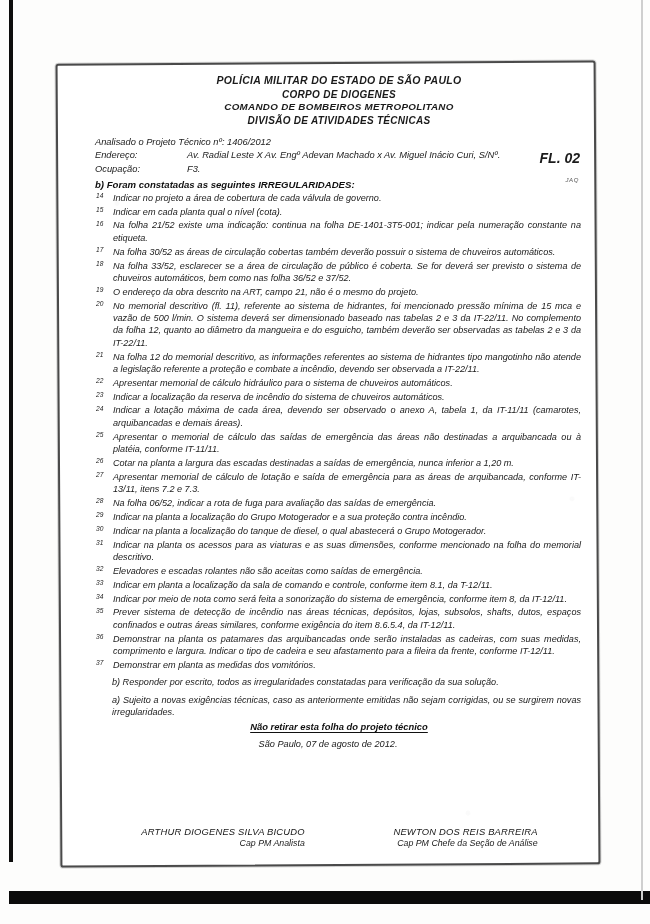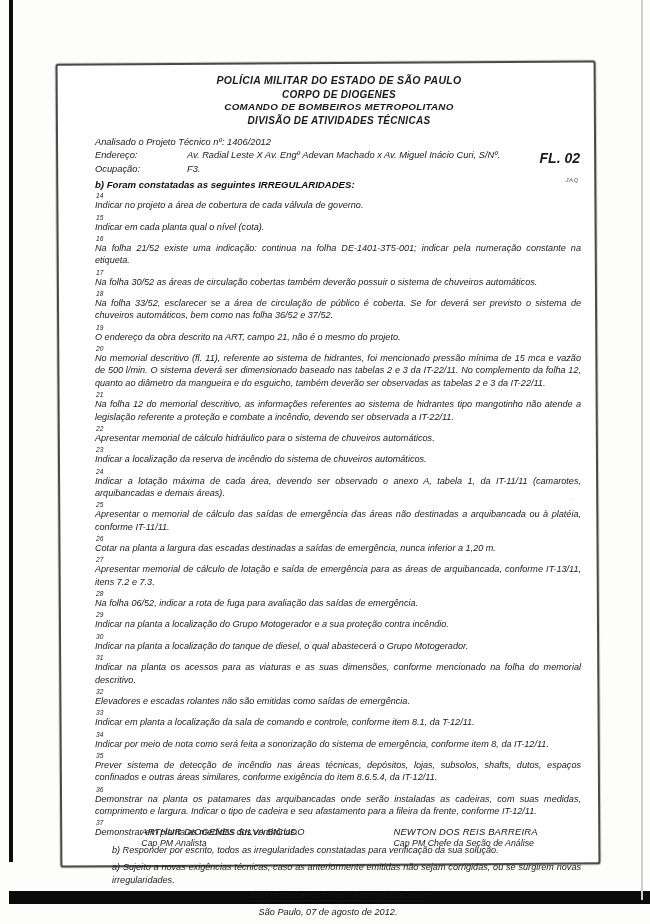--- a/index.html
+++ b/index.html
@@ -129,21 +129,20 @@
     font-size: 9.6px;
     color: #111;
   }
 
   
   .items { margin-top: 2px; }
   .item {
     display: flex;
     align-items: flex-start;
     margin-bottom: 1.5px;
-    flex-direction: column;
   }
   .item-num {
     flex: none;
     width: 17px;
     text-align: left;
     font-style: italic;
     font-size: 6.6px;
     color: #222;
     padding-top: .5px;
     padding-left: 1px;
@@ -195,21 +194,21 @@
   
   .signatures {
     position: absolute;
     left: 0; right: 0;
     bottom: 16px;
     display: flex;
     justify-content: space-around;
     padding: 0 14px;
     box-sizing: border-box;
   }
-  .sig { text-align: left; }
+  .sig { text-align: right; }
   .sig-name {
     font-style: italic;
     font-size: 9.4px;
     color: #161616;
     letter-spacing: .2px;
     white-space: nowrap;
   }
   .sig-role {
     font-style: italic;
     font-size: 8.8px;
@@ -324,21 +323,21 @@
         <div class="item">
           <span class="item-num">30</span>
           <span class="item-text">Indicar na planta a localização do tanque de diesel, o qual abastecerá o Grupo Motogerador.</span>
         </div>
         <div class="item">
           <span class="item-num">31</span>
           <span class="item-text">Indicar na planta os acessos para as viaturas e as suas dimensões, conforme mencionado na folha do memorial descritivo.</span>
         </div>
         <div class="item">
           <span class="item-num">32</span>
-          <span class="item-text">Elevadores e escadas rolantes não são emitidas como saídas de emergência.</span>
+          <span class="item-text">Elevadores e escadas rolantes não são aceitas como saídas de emergência.</span>
         </div>
         <div class="item">
           <span class="item-num">33</span>
           <span class="item-text">Indicar em planta a localização da sala de comando e controle, conforme item 8.1, da T-12/11.</span>
         </div>
         <div class="item">
           <span class="item-num">34</span>
           <span class="item-text">Indicar por meio de nota como será feita a sonorização do sistema de emergência, conforme item 8, da IT-12/11.</span>
         </div>
         <div class="item">

